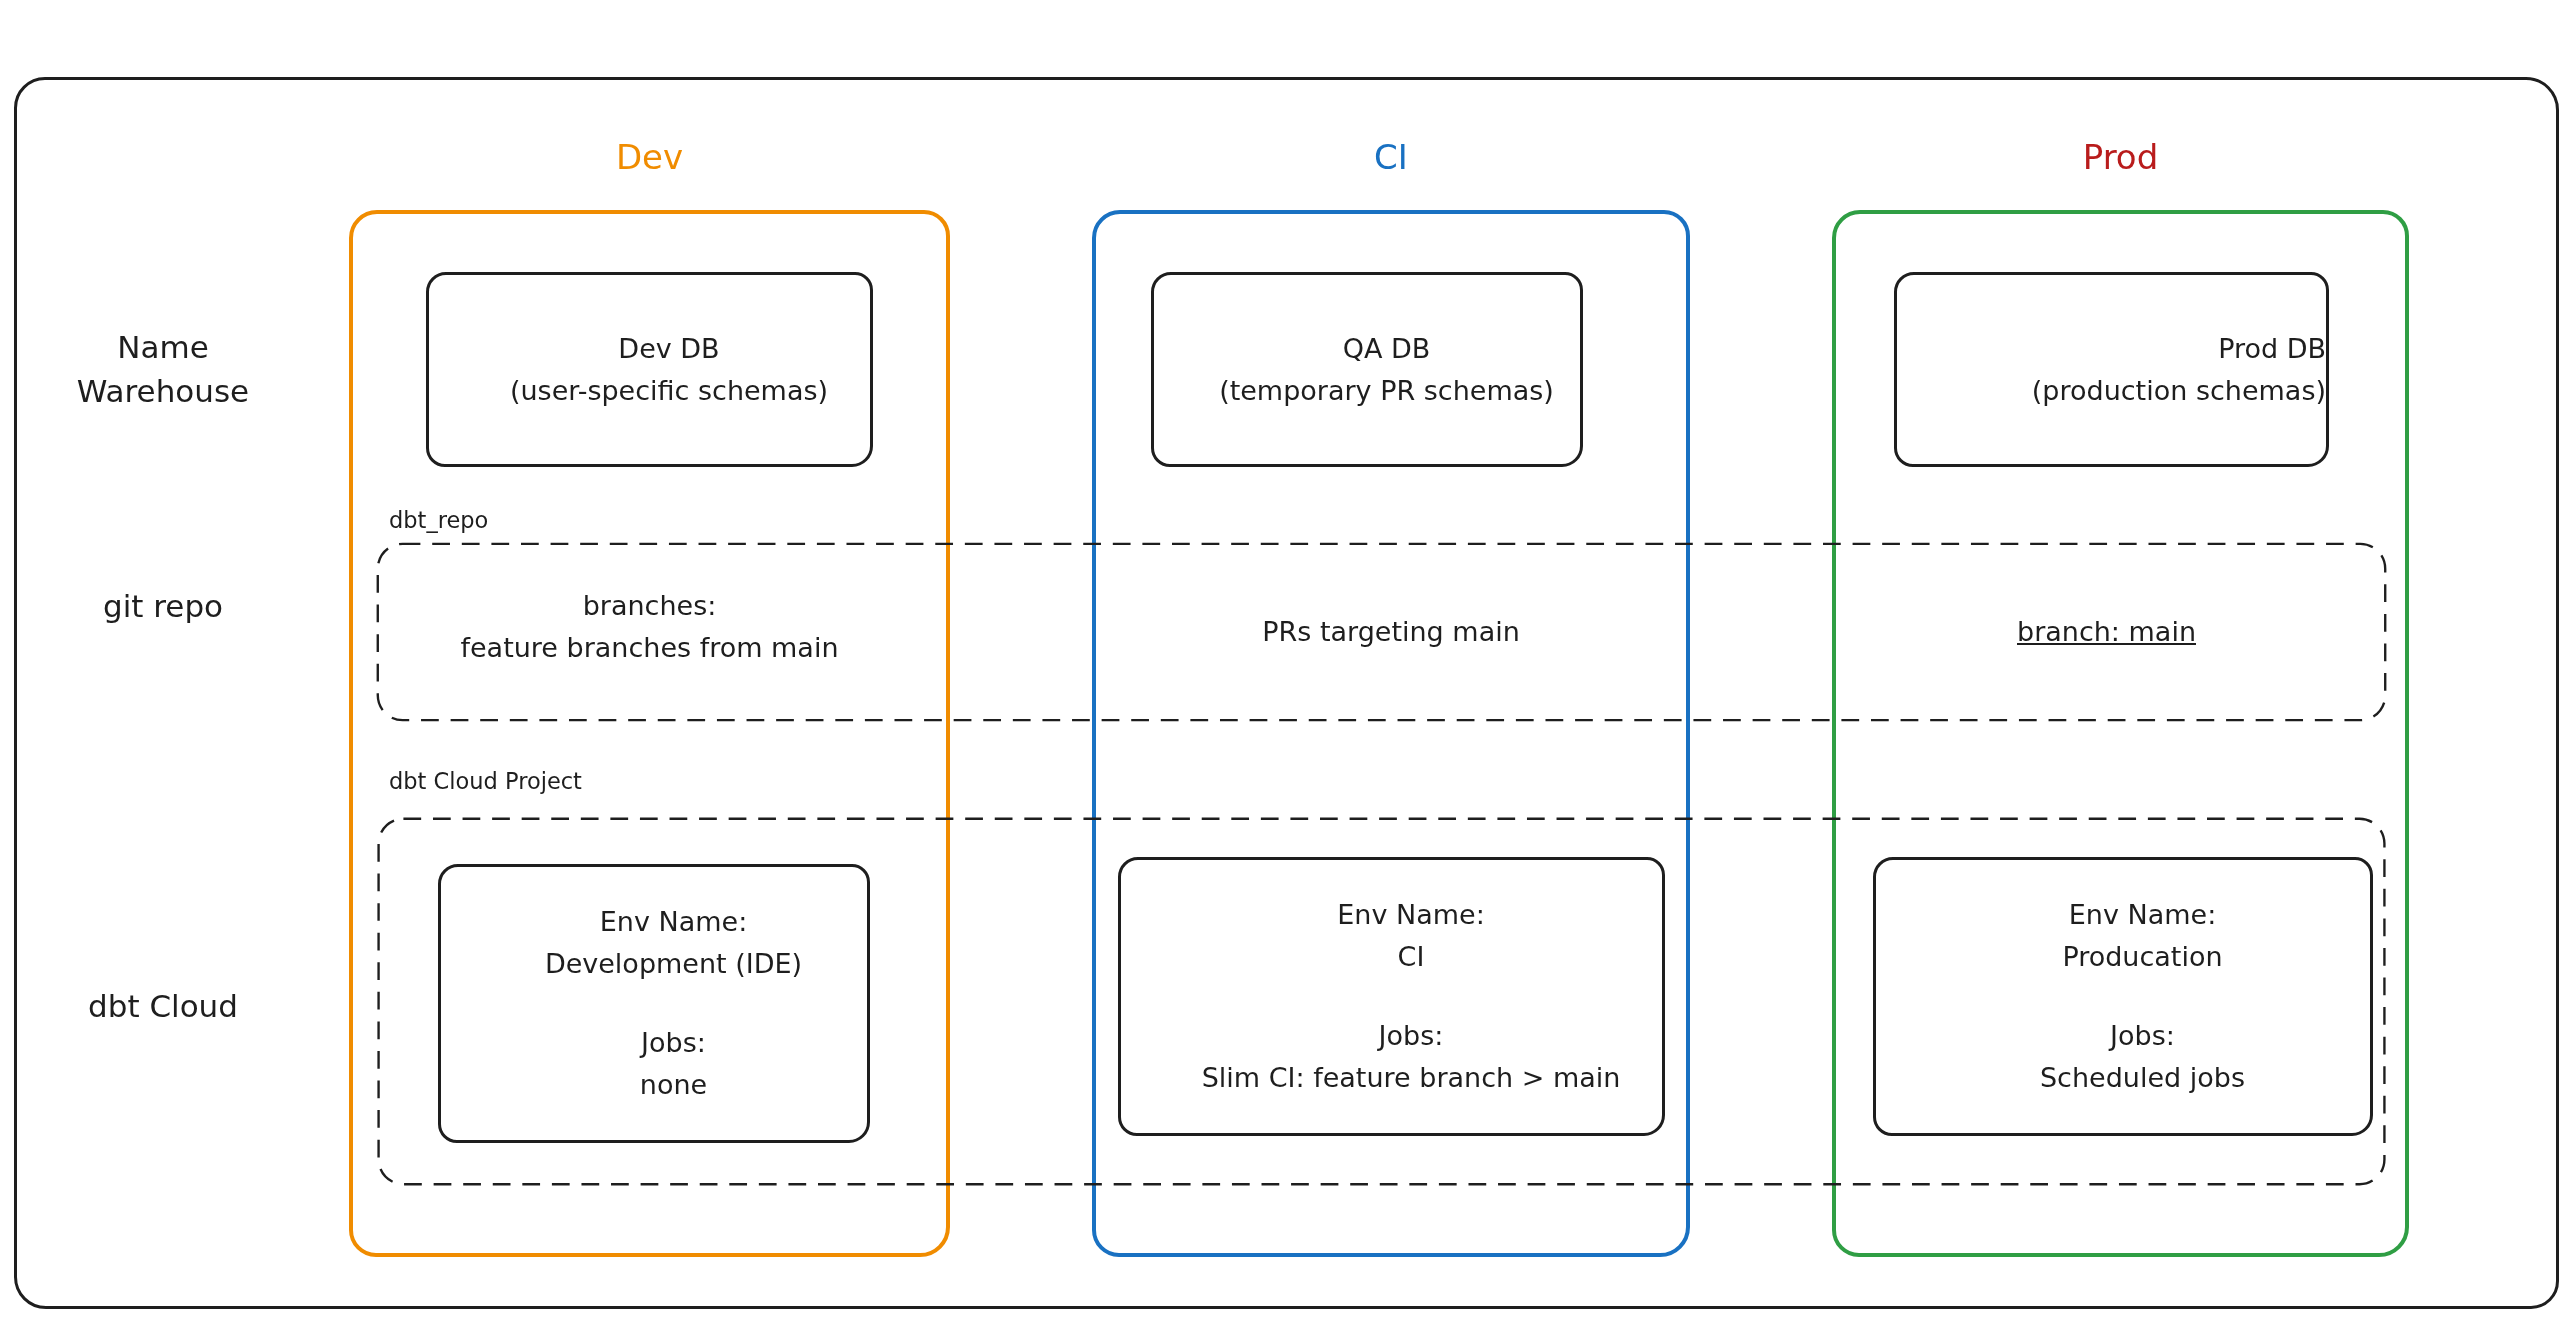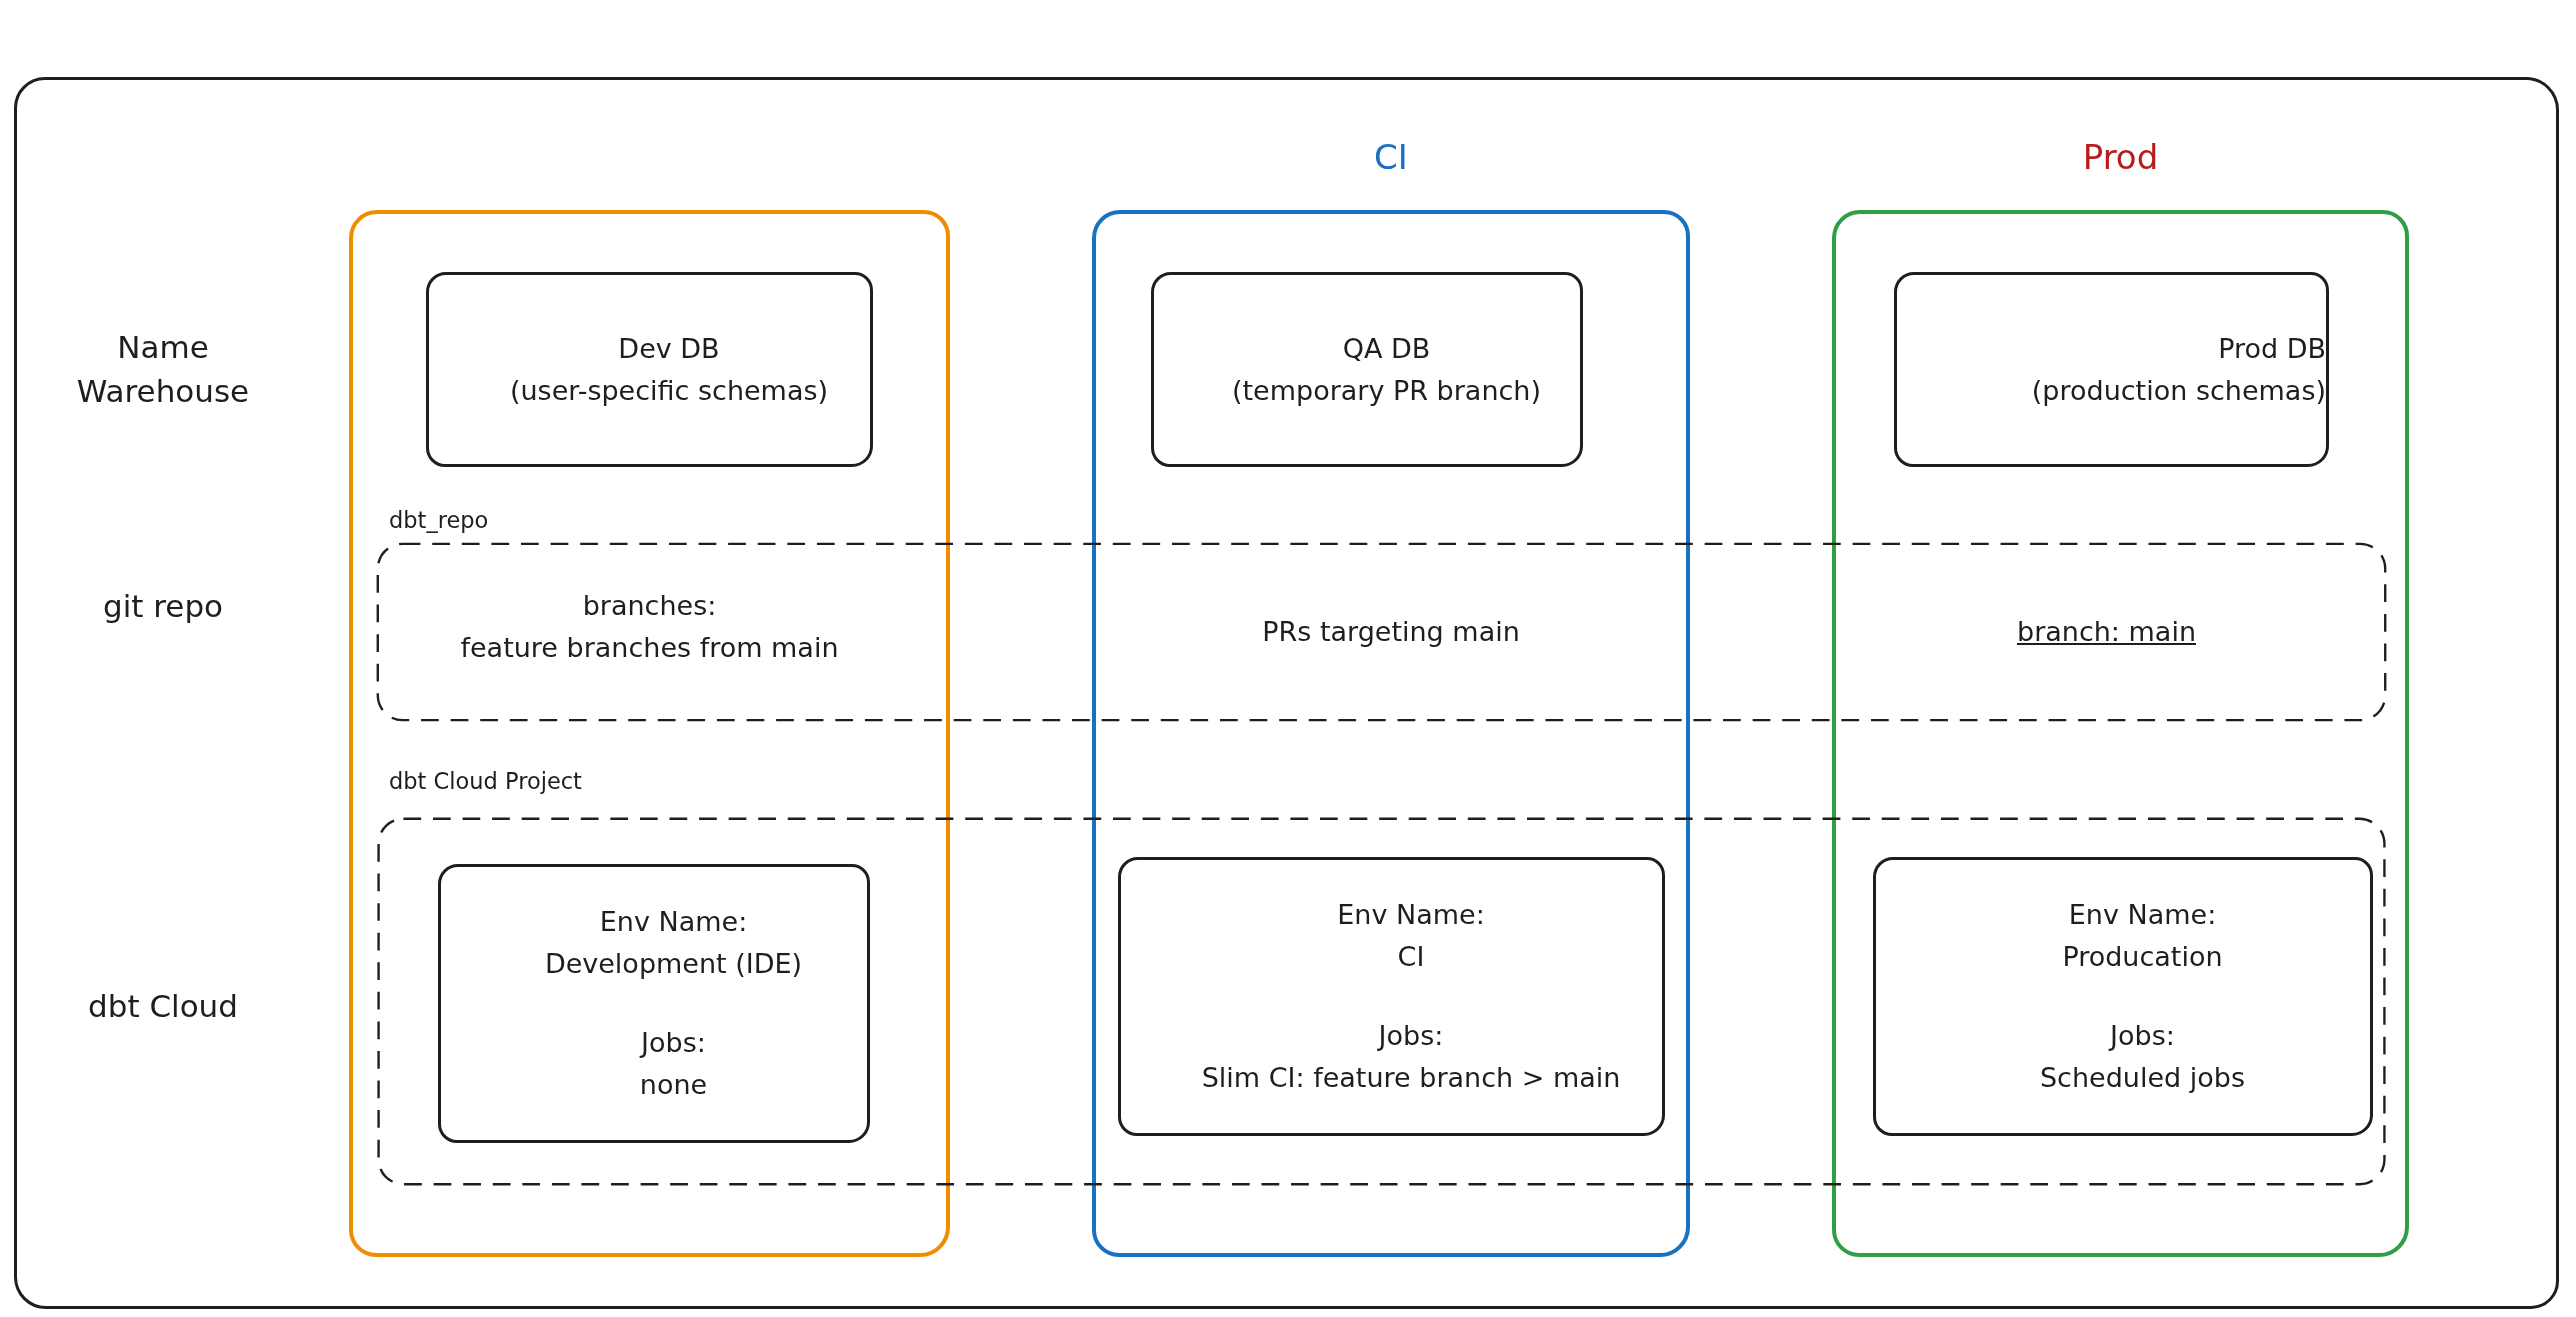--- a/index.html
+++ b/index.html
@@ -77,41 +77,42 @@
   .repo-cell-prod{left:1832px;width:549px;top:611px;text-decoration:underline;}
 </style>
 </head>
 <body>
 
 <div class="canvas">
 
 
   <div class="outer-frame"></div>
 
+  <div class="col-header dev">Dev</div>
   <div class="col-header ci">CI</div>
   <div class="col-header prod">Prod</div>
 
   <div class="col-frame dev"></div>
   <div class="col-frame ci"></div>
   <div class="col-frame prod"></div>
 
   <div class="row-label warehouse">
     <div>Name</div>
     <div>Warehouse</div>
   </div>
   <div class="row-label git">git repo</div>
   <div class="row-label cloud">dbt Cloud</div>
 
   <div class="node db-dev">
     <div>Dev DB</div>
     <div>(user-specific schemas)</div>
   </div>
   <div class="node db-ci">
     <div>QA DB</div>
-    <div>(temporary PR branch)</div>
+    <div>(temporary PR schemas)</div>
   </div>
   <div class="node db-prod">
     <div>Prod DB</div>
     <div>(production schemas)</div>
   </div>
 
   <div class="dashed-label repo">dbt_repo</div>
   <svg class="dashed-svg repo" width="2011" height="180" viewBox="0 0 3398 304">
     <rect x="3" y="3" width="3392" height="298" rx="42" fill="none" stroke="#1e1e1e" stroke-width="4" stroke-dasharray="30 20"></rect>
   </svg>

